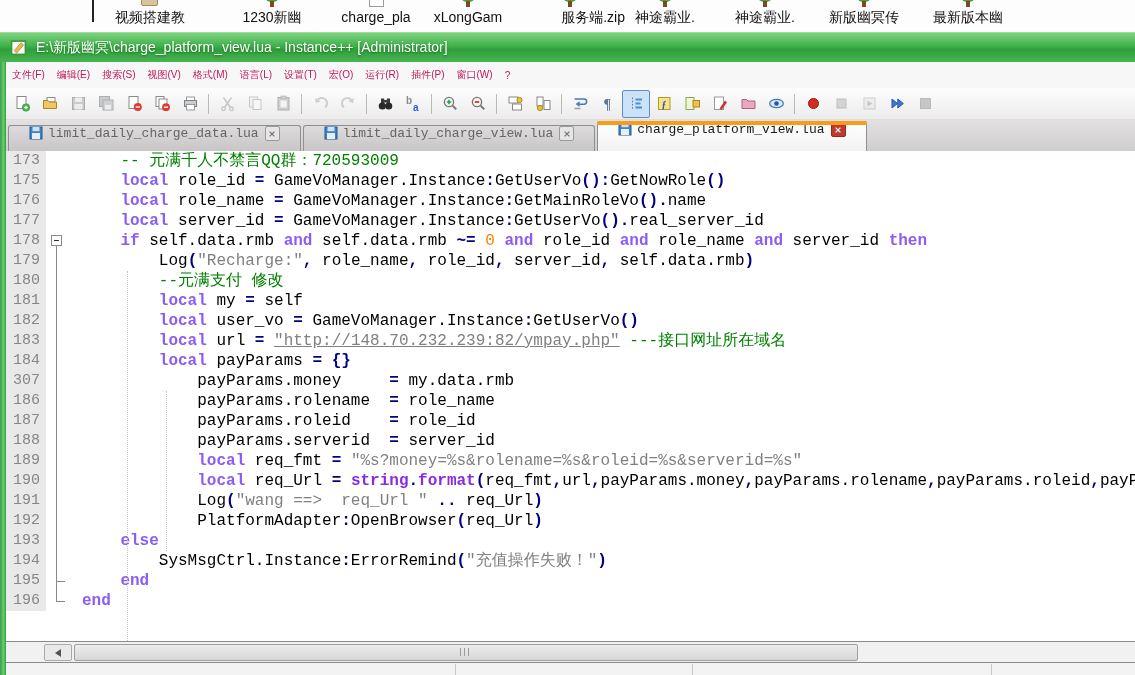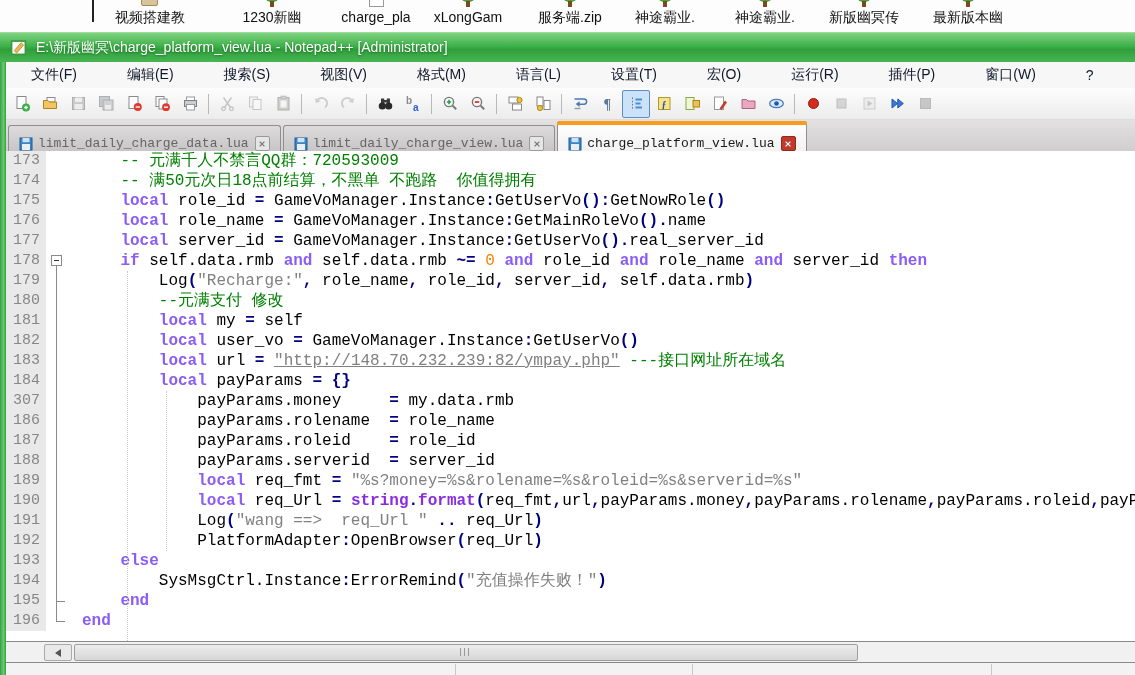--- a/index.html
+++ b/index.html
@@ -15,31 +15,31 @@
   .dlabel{position:relative;top:8px;font-size:14px;color:#111}
   .bgline{position:absolute;left:92px;top:0;width:2px;height:22px;background:#222}
   
   .titlebar{position:absolute;left:0;top:32px;width:1135px;height:30px;background:linear-gradient(#7ed27f,#3cb049 45%,#2f9e3b 55%,#49b854);display:flex;align-items:center;border-top:1px solid #9adf9a}
   .appicon{width:18px;height:18px;margin:0 8px 0 10px}
   .title-text{color:#fff;font-size:14px;text-shadow:0 1px 2px rgba(0,60,0,.5);white-space:nowrap}
   .winborder{position:absolute;left:0;top:62px;width:6px;height:613px;background:linear-gradient(90deg,#34a33f,#6cc974 60%,#2f9e3b);z-index:30}
   .client{position:absolute;left:6px;top:62px;width:1129px;height:613px;background:#f4f4f4}
   
   .menubar{position:absolute;left:0;top:0;width:100%;height:26px;background:#f7f7f7;display:flex;align-items:center;border-bottom:1px solid #e3e3e3}
-  .mitem{font-size:14px;color:#0f172a;padding:3px 25px;white-space:nowrap;cursor:default}
+  .mitem{font-size:10px;color:#be185d;padding:3px 6px;white-space:nowrap;cursor:default}
   
   .toolbar{position:absolute;left:0;top:26px;width:100%;height:32px;background:linear-gradient(#fdfdfd,#ececec);display:flex;align-items:center;padding-left:2px;box-sizing:border-box;border-bottom:1px solid #dcdcdc}
   .tbtn{width:26px;height:26px;display:flex;align-items:center;justify-content:center;border:1px solid transparent;border-radius:2px}
   .tbtn svg{width:17px;height:17px}
   .tbtn.dim svg{opacity:.5;filter:grayscale(.9)}
   .tbtn.pressed{background:#cbe2f9;border-color:#5d8cc9}
   .tsep{width:1px;height:20px;background:#b9b9b9;margin:0 4px}
   
   .tabbar{position:absolute;left:0;top:58px;width:100%;height:31px;background:linear-gradient(#e3e1e1,#cfcdcd);border-bottom:1px solid #9b9b9b;display:flex;align-items:flex-end}
-  .tab{height:25px;display:flex;align-items:flex-end;padding:0 10px;margin-left:2px;background:linear-gradient(#dddbdb,#c7c5c5);border:1px solid #8f8f8f;border-bottom:none;border-radius:3px 3px 0 0;font-family:"Liberation Mono",monospace;font-size:13px;color:#666;white-space:nowrap;position:relative}
+  .tab{height:25px;display:flex;align-items:flex-start;padding:0 20px;margin-left:2px;background:linear-gradient(#dddbdb,#c7c5c5);border:1px solid #8f8f8f;border-bottom:none;border-radius:3px 3px 0 0;font-family:"Liberation Mono",monospace;font-size:13px;color:#666;white-space:nowrap;position:relative}
   .tab .flop{width:14px;height:14px;margin-right:5px}
   .tab .closer{width:13px;height:13px;margin-left:6px;border:1px solid #9a9a9a;background:#e6e6e6;display:flex;align-items:center;justify-content:center;border-radius:2px}
   .tab .closer svg{width:8px;height:8px}
   .tab.active{height:29px;background:linear-gradient(#ffffff,#f2f2f2);color:#1a1a1a;margin-bottom:-1px;border-bottom:1px solid #fff}
   .tab.active::before{content:"";position:absolute;left:-1px;right:-1px;top:-1px;height:4px;background:#f99c1b;border-radius:3px 3px 0 0}
   .tab.active .closer{background:#c0392b;border-color:#8e2a20}
   
   .editor{position:absolute;left:0;top:89px;width:1129px;height:490px;background:#fff;overflow:hidden}
   .row{display:flex;height:20px;line-height:20px;white-space:pre}
   .ln{flex:none;width:34px;padding-right:6px;background:#e9e9e9;color:#868686;font-family:"Liberation Mono",monospace;font-size:15px;text-align:right}
@@ -75,21 +75,21 @@
       <div class="dicon" style="left: 95px;"><span class="dimg box"></span><span class="dlabel">视频搭建教</span></div>
       <div class="dicon" style="left: 217px;"><span class="dimg tree">
           <span class="fol"></span>
           <span class="trk"></span>
         </span><span class="dlabel">1230新幽</span></div>
       <div class="dicon" style="left: 321px;"><span class="dimg page"></span><span class="dlabel">charge_pla</span></div>
       <div class="dicon" style="left: 413px; text-align: center;"><span class="dimg tree">
           <span class="fol"></span>
           <span class="trk"></span>
         </span><span class="dlabel">xLongGam</span></div>
-      <div class="dicon" style="left: 515px;"><span class="dimg tree">
+      <div class="dicon" style="left: 515px; text-align: right;"><span class="dimg tree">
           <span class="fol"></span>
           <span class="trk"></span>
         </span><span class="dlabel">服务端.zip</span></div>
       <div class="dicon" style="left: 610px;"><span class="dimg tree">
           <span class="fol"></span>
           <span class="trk"></span>
         </span><span class="dlabel">神途霸业.</span></div>
       <div class="dicon" style="left: 710px;"><span class="dimg tree">
           <span class="fol"></span>
           <span class="trk"></span>
@@ -103,21 +103,21 @@
           <span class="trk"></span>
         </span><span class="dlabel">最新版本幽</span></div>
     </div>
 </div>
 
 <div class="titlebar">
   <svg class="appicon" viewBox="0 0 17 17">
     <rect x="1.5" y="2" width="13" height="12.5" fill="#fff" stroke="#3a9a3a" stroke-width="1.5"></rect>
     <path d="M4 11 L10.5 3.5 L12.8 5.8 L6.3 13.3 Z" fill="#e8b84a" stroke="#a8802a" stroke-width="0.7"></path>
   </svg>
-  <span class="title-text">E:\新版幽冥\charge_platform_view.lua - Notepad++ [Administrator]</span>
+  <span class="title-text">E:\新版幽冥\charge_platform_view.lua - Instance++ [Administrator]</span>
 </div>
 
 <div class="winborder"></div>
 
 <div class="client">
   <div class="menubar" id="menubar">
       <span class="mitem">文件(F)</span>
       <span class="mitem">编辑(E)</span>
       <span class="mitem">搜索(S)</span>
       <span class="mitem">视图(V)</span>
@@ -378,21 +378,20 @@
             <path d="M2 2 L8 8 M8 2 L2 8" stroke="#ffffff" stroke-width="1.6"></path>
           </svg>
         </span>
       </div>
     </div>
 
   <div class="editor" id="editor">
     <div class="guide" style="left:121px;top:120px;height:460px"></div>
     <div class="guide" style="left:160px;top:240px;height:160px"></div>
   <div class="row"><span class="ln">173</span><span class="fold"></span><span class="ct"><span class="com">    -- 元满千人不禁言QQ群：720593009</span></span></div>
-      <div class="row"><span class="ln">174</span><span class="fold"></span><span class="ct"><span class="com">    -- 满50元次日18点前结算，不黑单 不跑路  你值得拥有</span></span></div>
       <div class="row"><span class="ln">175</span><span class="fold"></span><span class="ct"><span class="pl">    </span><span class="kw">local</span><span class="pl"> role_id </span><span class="op">=</span><span class="pl"> GameVoManager.Instance</span><span class="op">:</span><span class="pl">GetUserVo</span><span class="op">():</span><span class="pl">GetNowRole</span><span class="op">()</span></span></div>
       <div class="row"><span class="ln">176</span><span class="fold"></span><span class="ct"><span class="pl">    </span><span class="kw">local</span><span class="pl"> role_name </span><span class="op">=</span><span class="pl"> GameVoManager.Instance</span><span class="op">:</span><span class="pl">GetMainRoleVo</span><span class="op">().</span><span class="pl">name</span></span></div>
       <div class="row"><span class="ln">177</span><span class="fold"></span><span class="ct"><span class="pl">    </span><span class="kw">local</span><span class="pl"> server_id </span><span class="op">=</span><span class="pl"> GameVoManager.Instance</span><span class="op">:</span><span class="pl">GetUserVo</span><span class="op">().</span><span class="pl">real_server_id</span></span></div>
       <div class="row"><span class="ln">178</span><span class="fold"><i class="fvl" style="top:15px;height:5px"></i><i class="fbx"></i></span><span class="ct"><span class="pl">    </span><span class="kw">if</span><span class="pl"> self.data.rmb </span><span class="kw">and</span><span class="pl"> self.data.rmb </span><span class="op">~=</span><span class="pl"> </span><span class="num">0</span><span class="pl"> </span><span class="kw">and</span><span class="pl"> role_id </span><span class="kw">and</span><span class="pl"> role_name </span><span class="kw">and</span><span class="pl"> server_id </span><span class="kw">then</span></span></div>
       <div class="row"><span class="ln">179</span><span class="fold"><i class="fvl"></i></span><span class="ct"><span class="pl">        Log</span><span class="op">(</span><span class="str">"Recharge:"</span><span class="op">,</span><span class="pl"> role_name</span><span class="op">,</span><span class="pl"> role_id</span><span class="op">,</span><span class="pl"> server_id</span><span class="op">,</span><span class="pl"> self.data.rmb</span><span class="op">)</span></span></div>
       <div class="row"><span class="ln">180</span><span class="fold"><i class="fvl"></i></span><span class="ct"><span class="com">        --元满支付 修改</span></span></div>
       <div class="row"><span class="ln">181</span><span class="fold"><i class="fvl"></i></span><span class="ct"><span class="pl">        </span><span class="kw">local</span><span class="pl"> my </span><span class="op">=</span><span class="pl"> self</span></span></div>
       <div class="row"><span class="ln">182</span><span class="fold"><i class="fvl"></i></span><span class="ct"><span class="pl">        </span><span class="kw">local</span><span class="pl"> user_vo </span><span class="op">=</span><span class="pl"> GameVoManager.Instance</span><span class="op">:</span><span class="pl">GetUserVo</span><span class="op">()</span></span></div>
       <div class="row"><span class="ln">183</span><span class="fold"><i class="fvl"></i></span><span class="ct"><span class="pl">        </span><span class="kw">local</span><span class="pl"> url </span><span class="op">=</span><span class="pl"> </span><span class="strU">"http://148.70.232.239:82/ympay.php"</span><span class="pl"> </span><span class="com">---接口网址所在域名</span></span></div>
       <div class="row"><span class="ln">184</span><span class="fold"><i class="fvl"></i></span><span class="ct"><span class="pl">        </span><span class="kw">local</span><span class="pl"> payParams </span><span class="op">=</span><span class="pl"> </span><span class="op">{}</span></span></div>

